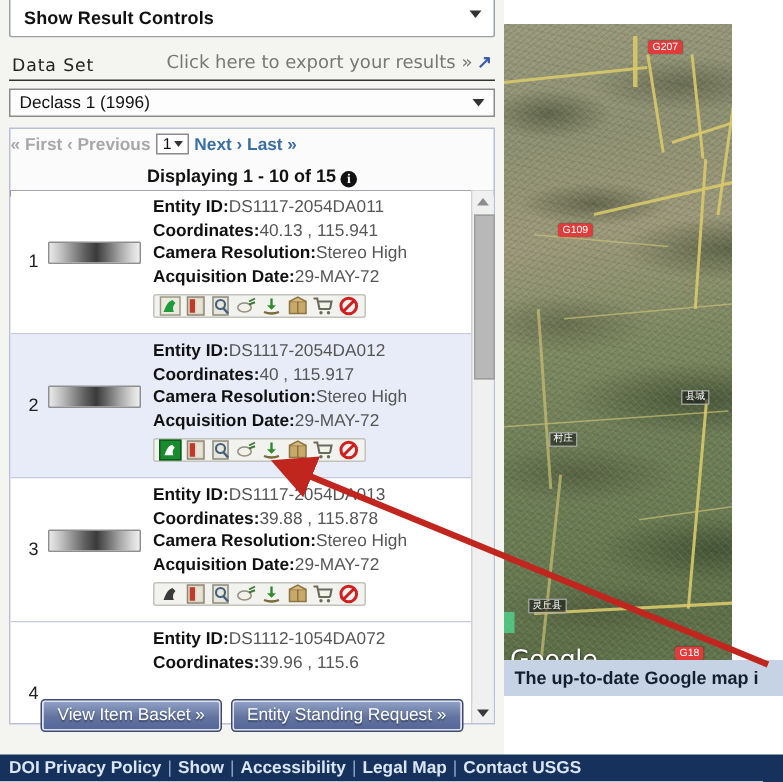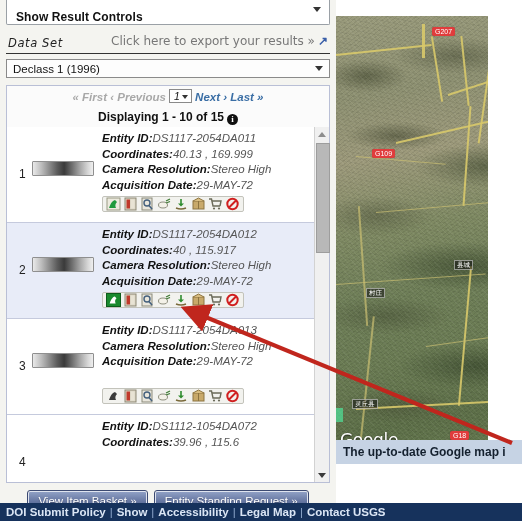--- a/index.html
+++ b/index.html
@@ -23,21 +23,21 @@
     position:absolute;left:6px;top:0;width:324px;
   }
 
   .show-controls-bar{
     position:relative;
     height:25px;
     background:#ffffff;
     border:1px solid #9aa0a6;
     border-top:none;
     box-sizing:border-box;
-    display:flex;align-items:flex-end;
+    display:flex;align-items:center;
     padding-left:9px;
     border-radius:0 0 2px 2px;
   }
   .show-controls-bar .title{
     font-weight:bold;font-size:12px;color:#111;
     letter-spacing:.1px;
   }
   .show-controls-bar .caret{
     position:absolute;right:8px;top:7px;
     width:0;height:0;
@@ -48,21 +48,20 @@
 
   .dataset-row{
     position:relative;
     margin-top:7px;
     height:21px;
     border-bottom:1px solid #333;
     display:flex;align-items:center;
   }
   .dataset-label{
     font-family:"DejaVu Sans",sans-serif;
-    font-style:italic;
     font-size:11.5px;
     color:#222;
     letter-spacing:.6px;
     padding-left:2px;
   }
   .export-link{
     position:absolute;left:105px;top:2px;
     color:#777;font-size:12px;
     font-family:"DejaVu Sans",sans-serif;
     white-space:nowrap;
@@ -97,27 +96,26 @@
     margin-top:7px;
     width:324px;height:398px;
     background:#fbfbfb;
     border:1px solid #b9bfd6;
     box-sizing:border-box;
   }
 
   .pager{
     position:relative;
     height:18px;
-    text-align:center;
+    text-align:left;
     padding-top:4px;
     font-size:11.5px;
     color:#9c9c9c;
     font-weight:bold;
     white-space:nowrap;
-    font-style:italic;
   }
   .pager .dim{color:#a8a8a8;}
   .pager .active{color:#3a6ea5;}
   .page-select{
     display:inline-block;
     border:1px solid #8a8a8a;
     background:#fff;
     padding:0 3px 0 4px;
     font-size:10.5px;color:#111;font-weight:normal;
     position:relative;top:-1px;
@@ -166,21 +164,20 @@
   .thumb{
     position:absolute;left:25px;top:34px;
     width:60px;height:13px;
     border:1px solid #8f8f8f;
     background:linear-gradient(90deg,#e9e9e9 0%,#bdbdbd 14%,#8d8d8d 27%,#5d5d5d 40%,#3a3a3a 52%,#6a6a6a 64%,#a5a5a5 78%,#d8d8d8 92%,#efefef 100%);
     border-radius:1px;
   }
   .row-fields{
     position:absolute;left:95px;top:4px;right:20px;
     line-height:15.5px;
-    font-style:italic;
   }
   .fld{font-size:11.5px;color:#2c2c2c;white-space:nowrap;}
   .fld b{color:#111;}
   .fld .val{color:#555;}
 
   .icon-bar{
     position:absolute;left:95px;top:69px;
     display:flex;align-items:center;
     gap:2px;
     background:#f2f2ee;
@@ -219,21 +216,21 @@
   .vscroll .arrow.up i{border-bottom:5px solid #8d8d8d;}
   .vscroll .arrow.down i{border-top:5px solid #3a3a3a;}
   .vscroll .thumb2{
     position:absolute;left:1px;top:16px;width:12px;height:108px;
     background:#b8b8b8;border:1px solid #9d9d9d;
   }
 
   
   .actions{
     position:absolute;left:6px;top:467px;width:324px;
-    display:flex;justify-content:center;gap:8px;margin-top:24px;
+    display:flex;justify-content:center;gap:8px;
   }
   .btn{
     background:linear-gradient(#8f9fc4,#63749f 55%,#55679a);
     border:1px solid #dfe4ef;
     outline:1px solid #3c4a72;
     color:#ffffff;
     font-size:11.5px;
     padding:3px 9px;
     border-radius:2px;
     white-space:nowrap;
@@ -400,21 +397,21 @@
           <span>Displaying 1 - 10 of 15</span><span class="info-badge">i</span>
         </div>
 
         <div class="result-list">
 
           <div class="result-row">
             <span class="row-index">1</span>
             <span class="thumb"></span>
             <div class="row-fields">
               <div class="fld"><b>Entity ID:</b><span class="val">DS1117-2054DA011</span></div>
-              <div class="fld"><b>Coordinates:</b><span class="val">40.13 , 169.999</span></div>
+              <div class="fld"><b>Coordinates:</b><span class="val">40.13 , 115.941</span></div>
               <div class="fld"><b>Camera Resolution:</b><span class="val">Stereo High</span></div>
               <div class="fld"><b>Acquisition Date:</b><span class="val">29-MAY-72</span></div>
             </div>
             <div class="icon-bar">
               <span class="ibtn"><svg width="15" height="14" viewBox="0 0 15 14">
                     <rect x="1" y="1" width="13" height="12" fill="#eceade" stroke="#9a9a84"></rect>
                     <path d="M3 11 C5 6,6 4,9 3 L11 5 C9 7,9 9,10 11 Z" fill="#1f9a3d"></path>
                   </svg></span>
               <span class="ibtn"><svg width="15" height="14" viewBox="0 0 15 14">
                     <rect x="2" y="1" width="11" height="12" fill="#dcd6c6" stroke="#8d8875"></rect>
@@ -501,20 +498,21 @@
                     <line x1="4" y1="10.5" x2="11" y2="3.5" stroke="#d01f1f" stroke-width="2"></line>
                   </svg></span>
             </div>
           </div>
 
           <div class="result-row">
             <span class="row-index">3</span>
             <span class="thumb"></span>
             <div class="row-fields">
               <div class="fld"><b>Entity ID:</b><span class="val">DS1117-2054DA013</span></div>
+              <div class="fld"><b>Coordinates:</b><span class="val">39.88 , 115.878</span></div>
               <div class="fld"><b>Camera Resolution:</b><span class="val">Stereo High</span></div>
               <div class="fld"><b>Acquisition Date:</b><span class="val">29-MAY-72</span></div>
             </div>
             <div class="icon-bar">
               <span class="ibtn"><svg width="15" height="14" viewBox="0 0 15 14">
                     <path d="M3 11 C5 6,6 4,9 3 L11 5 C9 7,9 9,10 11 Z" fill="#3a3a3a"></path>
                   </svg></span>
               <span class="ibtn"><svg width="15" height="14" viewBox="0 0 15 14">
                     <rect x="2" y="1" width="11" height="12" fill="#dcd6c6" stroke="#8d8875"></rect>
                     <rect x="3.5" y="2.5" width="3.5" height="9" fill="#c0392b"></rect>
@@ -632,21 +630,21 @@
   <svg class="annot" viewBox="0 0 522 521">
     <defs>
       <marker id="ah" markerWidth="7" markerHeight="7" refX="5.6" refY="3.5" orient="auto">
         <path d="M0,0 L7,3.5 L0,7 Z" fill="#c0261d"></path>
       </marker>
     </defs>
     <line x1="512" y1="443" x2="186" y2="309" stroke="#c0261d" stroke-width="4.2" marker-end="url(#ah)"></line>
   </svg>
 
   <div class="footer">
-    <span>DOI Submit Policy</span>
+    <span>DOI Privacy Policy</span>
     <span class="sep">|</span>
     <span>Show</span>
     <span class="sep">|</span>
     <span>Accessibility</span>
     <span class="sep">|</span>
     <span>Legal Map</span>
     <span class="sep">|</span>
     <span>Contact USGS</span>
   </div>
 

